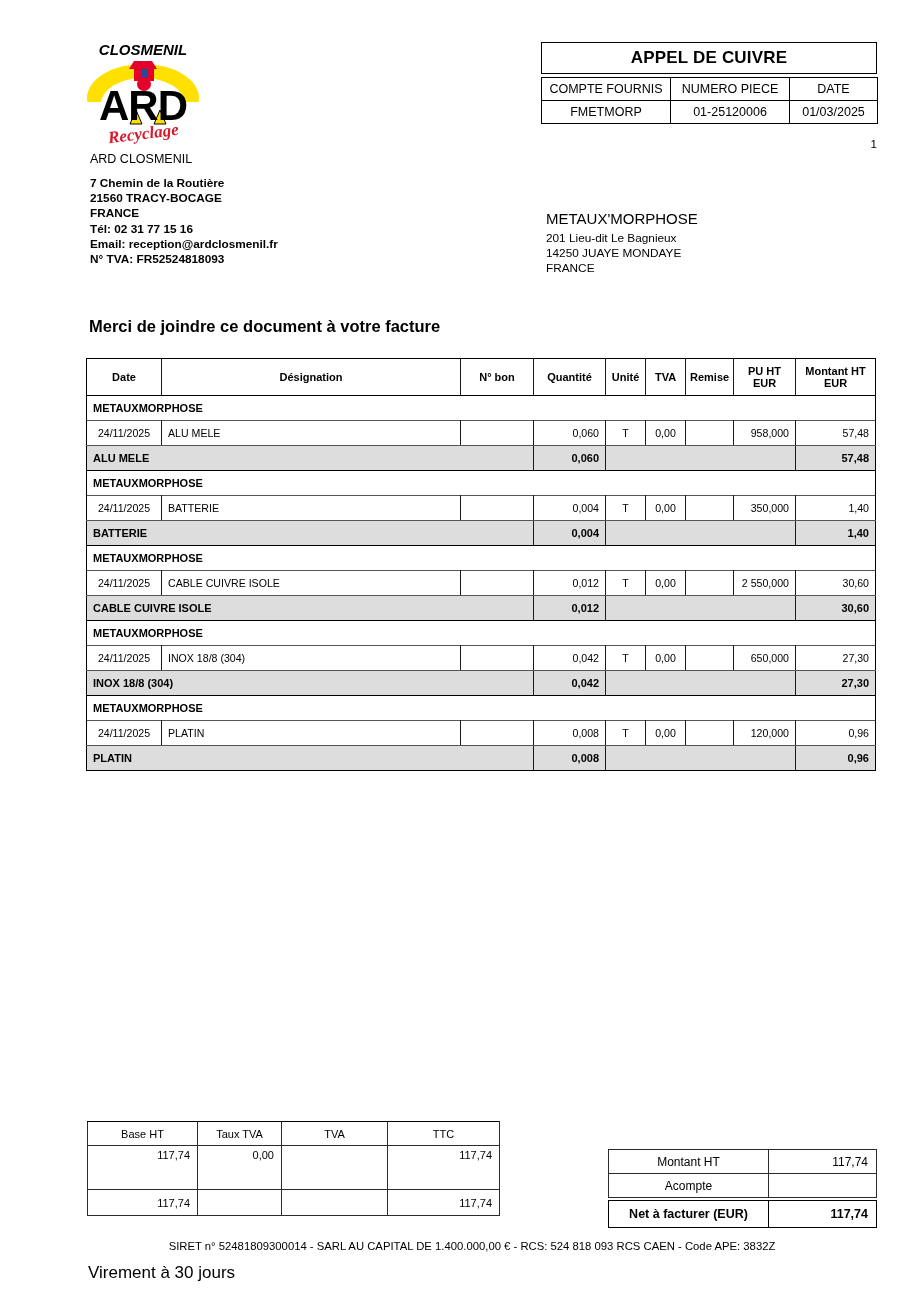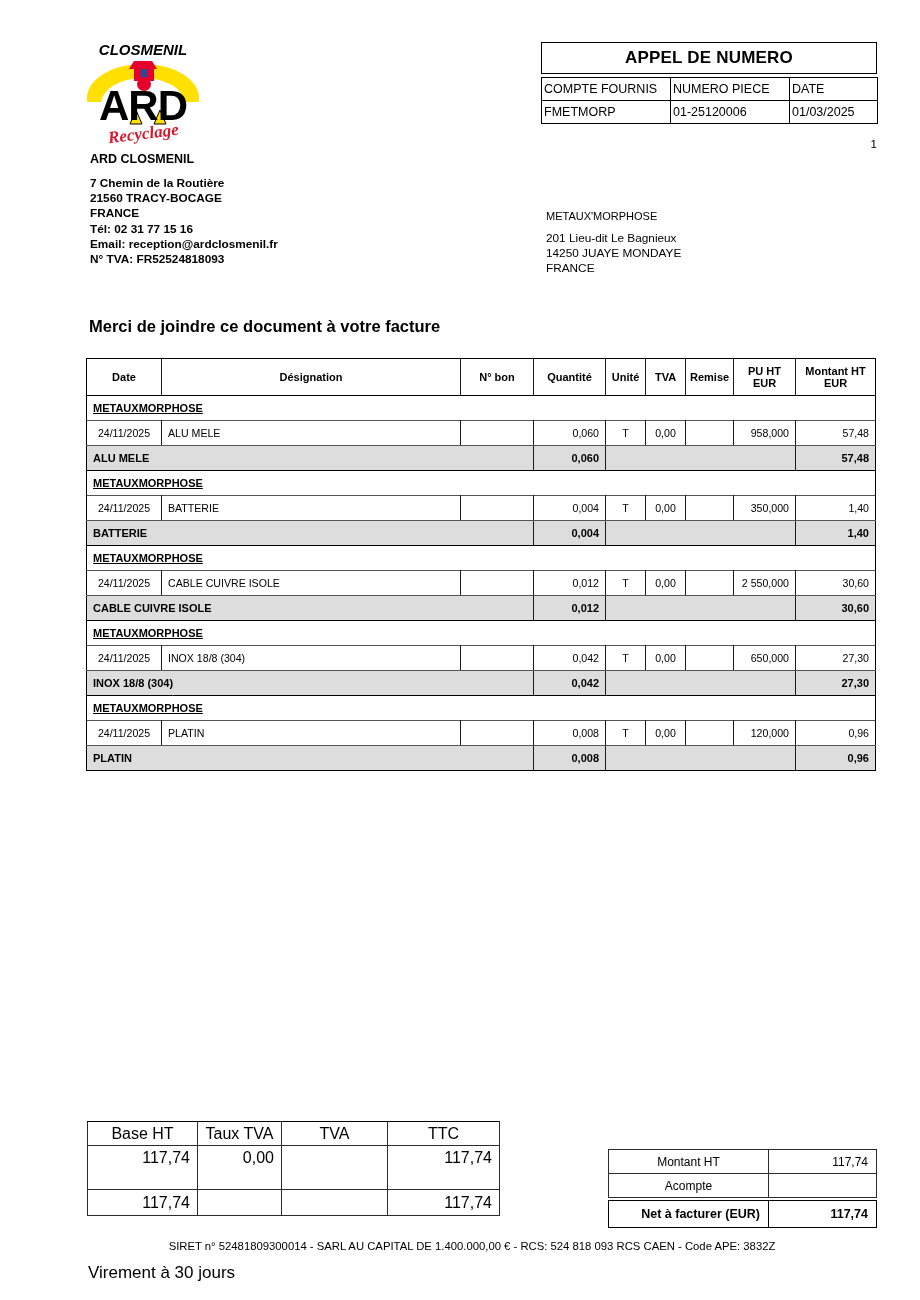--- a/index.html
+++ b/index.html
@@ -19,34 +19,34 @@
   .logo-svg { display:block; width:130px; height:110px; }
 
   
   .hdr-box { position: absolute; left: 541px; top: 42px; width: 336px; }
   .hdr-title {
     border: 1.4px solid #000; height: 32px; line-height: 30px;
     text-align: center; font-weight: bold; font-size: 17px; letter-spacing: .2px;
   }
   .hdr-tbl { border-collapse: collapse; width: 336px; margin-top: 3px; table-layout: fixed; }
   .hdr-tbl td {
-    border: 1.2px solid #000; text-align: left; font-size: 12.5px;
+    border: 1.2px solid #000; text-align: center; font-size: 12.5px;
     height: 23px; padding: 1px 2px; white-space: nowrap;
   }
   .hdr-tbl .c1 { width: 129px; }
   .hdr-tbl .c2 { width: 119px; }
   .hdr-tbl .c3 { width: 88px; }
   .pageno { position:absolute; left:541px; top:138px; width:336px; text-align:right; font-size:11.5px; }
 
   
-  .sender-name { position: absolute; left: 90px; top: 152px; font-size: 12.5px; font-weight: bold; }
+  .sender-name { position: absolute; left: 90px; top: 152px; font-size: 12.5px; font-weight: normal; }
   .sender-addr { position: absolute; left: 90px; top: 176px; font-size: 11.8px; font-weight: bold; line-height: 15.2px; }
 
   
-  .recip-name { position: absolute; left: 546px; top: 210px; font-size: 11px; }
+  .recip-name { position: absolute; left: 546px; top: 210px; font-size: 15px; }
   .recip-addr { position: absolute; left: 546px; top: 231px; font-size: 11.8px; line-height: 15.2px; }
 
   
   .headline { position: absolute; left: 89px; top: 317px; font-size: 16.5px; font-weight: bold; }
 
   
   .main-tbl {
     position: absolute; left: 86px; top: 358px;
     width: 789px; border-collapse: collapse; table-layout: fixed;
   }
@@ -72,21 +72,20 @@
   col.c-mnt   { width: 80px; }
 
   tr.grp td {
     height: 25px; font-weight: bold; font-size: 11px;
     border-left: none; border-right: none;
     border-left: 1.6px solid #000;
   }
   tr.grp td.gcell {
     border-left: 1.6px solid #000; border-right: 1.6px solid #000;
     padding-left: 6px;
-    text-decoration: underline;
   }
   tr.item td { height: 25px; border-top: 1px solid #555; border-bottom: 1px solid #555; }
   tr.item td.d  { text-align: center; }
   tr.item td.l  { text-align: left; padding-left: 6px; }
   tr.item td.r  { text-align: right; padding-right: 6px; }
   tr.item td.c  { text-align: center; }
   tr.item td:first-child { border-left: 1.6px solid #000; }
   tr.item td:last-child  { border-right: 1.6px solid #000; }
 
   tr.sub td {
@@ -106,21 +105,21 @@
   tr.filler td:first-child { border-left: 1.6px solid #000; }
   tr.filler td:last-child  { border-right: 1.6px solid #000; }
   .note { font-size: 10.6px; line-height: 13.5px; padding: 10px 4px 0 6px; text-align: left; }
 
   
   .vat-tbl {
     position: absolute; left: 87px; top: 1121px;
     width: 412px; border-collapse: collapse; table-layout: fixed;
   }
   .vat-tbl th, .vat-tbl td {
-    border: 1.2px solid #2b2b2b; font-size: 16px; padding: 2px 7px;
+    border: 1.2px solid #2b2b2b; font-size: 11px; padding: 2px 7px;
   }
   .vat-tbl th { height: 24px; font-weight: normal; text-align: center; border-top:1.4px solid #000; }
   .vat-tbl td { text-align: right; }
   .vat-tbl tr.mid td { height: 44px; vertical-align: top; padding-top: 3px; }
   .vat-tbl tr.tot td { height: 26px; }
   .vat-tbl col.v1 { width: 110px; }
   .vat-tbl col.v2 { width: 84px; }
   .vat-tbl col.v3 { width: 106px; }
   .vat-tbl col.v4 { width: 112px; }
 
@@ -138,21 +137,21 @@
   .tot-tbl col.t2 { width: 108px; }
 
   .net-tbl {
     position: absolute; left: 608px; top: 1200px;
     width: 268px; border-collapse: collapse; table-layout: fixed;
   }
   .net-tbl td {
     border: 1.4px solid #000; font-size: 12.5px; font-weight: bold;
     height: 27px; padding: 1px 8px;
   }
-  .net-tbl td.lbl { text-align: right; }
+  .net-tbl td.lbl { text-align: center; }
   .net-tbl td.val { text-align: right; }
   .net-tbl col.t1 { width: 160px; }
   .net-tbl col.t2 { width: 108px; }
 
   
   .footer {
     position: absolute; left: 12px; top: 1240px; width: 920px;
     text-align: center; font-size: 11.3px;
   }
 </style>
@@ -179,21 +178,21 @@
 
       <text x="65" y="19" text-anchor="middle" font-family="Liberation Sans, sans-serif" font-size="15" font-weight="bold" font-style="italic" fill="#000">CLOSMENIL</text>
 
       <text x="65" y="84" text-anchor="middle" font-family="Liberation Sans, sans-serif" font-size="42" font-weight="bold" fill="#000" letter-spacing="-1">ARD</text>
 
       <text x="66" y="103" text-anchor="middle" font-family="Liberation Serif, serif" font-size="17" font-style="italic" font-weight="bold" fill="#D7192D" transform="rotate(-7 66 103)">Recyclage</text>
     </svg>
   </div>
 
   <div class="hdr-box">
-    <div class="hdr-title">APPEL DE NUMERO</div>
+    <div class="hdr-title">APPEL DE CUIVRE</div>
     <table class="hdr-tbl">
       <tbody>
           <tr>
         <td class="c1">COMPTE FOURNIS</td>
         <td class="c2">NUMERO PIECE</td>
         <td class="c3">DATE</td>
       </tr>
       <tr>
         <td class="c1">FMETMORP</td>
         <td class="c2">01-25120006</td>

